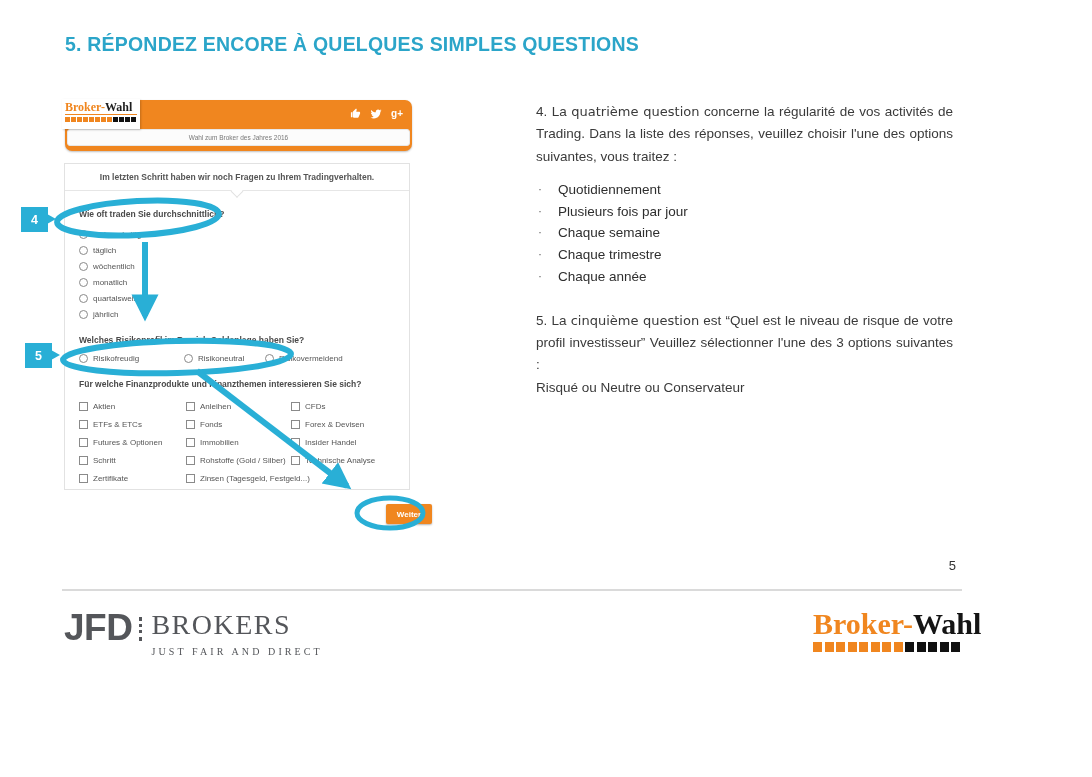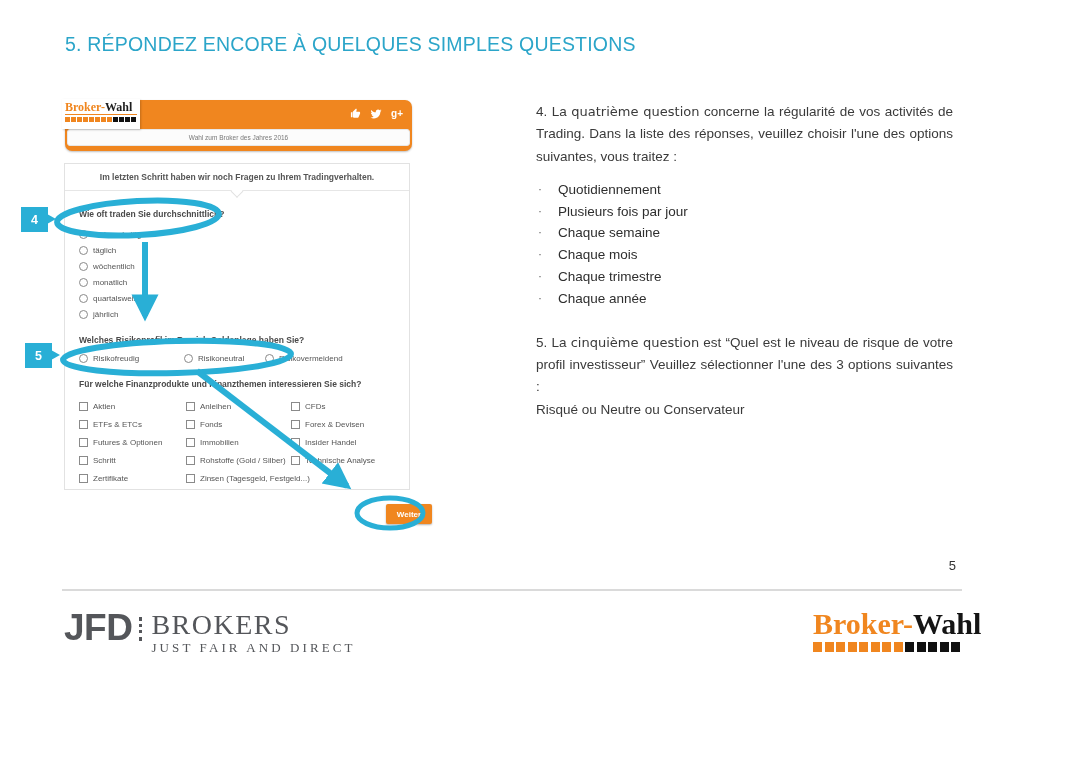--- a/index.html
+++ b/index.html
@@ -1,20 +1,20 @@
 <!DOCTYPE html>
 <html><head>
 <meta charset="utf-8">
 <style>
   html,body{margin:0;padding:0;background:#fff;}
   .canvas{position:relative;width:1092px;height:777px;background:#fff;overflow:hidden;
           font-family:"Liberation Sans",sans-serif;}
 
   
-  .page-title{position:absolute;left:65px;top:33px;margin:0;font-size:19.5px;font-weight:normal;
+  .page-title{position:absolute;left:65px;top:33px;margin:0;font-size:19.5px;font-weight:bold;
               color:#2BA5C9;letter-spacing:.2px;}
 
   
   .shot-header{position:absolute;left:65px;top:100px;width:347px;height:51px;background:#F0861F;
                border-radius:7px;box-shadow:0 1px 2px rgba(0,0,0,.25);}
   .hdr-nav{position:absolute;left:2px;right:2px;top:29px;height:15px;background:#fcfcfc;
            border-radius:3px;border:1px solid #e8e8e8;display:flex;align-items:center;
            justify-content:center;font-size:6.5px;color:#777;}
   .logo-box{position:absolute;left:-3px;top:-1px;width:72px;height:27px;background:#fff;
             padding:2px 3px 1px;z-index:3;box-shadow:1px 1px 2px rgba(0,0,0,.2);}
@@ -82,22 +82,22 @@
 
   
   .pagenum{position:absolute;left:920px;top:558px;width:36px;text-align:right;font-size:13px;color:#333;}
   .divider{position:absolute;left:62px;top:589px;width:900px;height:2px;background:#dadada;}
   .jfd{position:absolute;left:64px;top:608px;display:flex;align-items:flex-start;}
   .jfd-name{font-size:37px;font-weight:800;color:#54565A;line-height:40px;letter-spacing:-.5px;}
   .jfd-sep{width:0;height:24px;border-left:3px dotted #54565A;margin:9px 9px 0 7px;}
   .jfd-right{padding-top:4px;}
   .jfd-brokers{font-family:"Liberation Serif",serif;font-size:28px;line-height:26px;color:#54565A;
                letter-spacing:1.5px;}
-  .jfd-tagline{font-family:"Liberation Serif",serif;font-size:13px;letter-spacing:3.1px;
-               color:#54565A;margin-top:2px;text-align:center;}
+  .jfd-tagline{font-family:"Liberation Serif",serif;font-size:10px;letter-spacing:3.1px;
+               color:#54565A;margin-top:8px;text-align:center;}
   .bw-footer{position:absolute;left:813px;top:608px;width:150px;}
   .bw-text{font-family:"Liberation Serif",serif;font-size:30px;line-height:31px;font-weight:bold;
            white-space:nowrap;}
   .bw-p1{color:#F0861F;}
   .bw-p2{color:#141414;}
   .bw-squares{display:flex;gap:2.5px;margin-top:3px;}
   .bw-squares .sq{width:9px;height:10px;}
 </style>
 </head>
 <body>
@@ -269,21 +269,20 @@
   </svg>
   <div class="badge b4">4</div>
   <div class="badge b5">5</div>
 
   <div class="instructions">
     <p class="para"><span>4. La </span><span class="alt-font">quatrième question</span><span> concerne la régularité de vos activités de Trading. Dans la liste des réponses, veuillez choisir l'une des options suivantes, vous traitez :</span></p>
     <ul class="opt-list">
       <li>Quotidiennement</li>
       <li>Plusieurs fois par jour</li>
       <li>Chaque semaine</li>
-      <li>Chaque mois</li>
       <li>Chaque trimestre</li>
       <li>Chaque année</li>
     </ul>
     <p class="para step5"><span>5. La </span><span class="alt-font">cinquième question</span><span> est “Quel est le niveau de risque de votre profil investisseur” Veuillez sélectionner l'une des 3 options suivantes :</span></p>
     <p class="step5-line2">Risqué ou Neutre ou Conservateur</p>
   </div>
 
   <div class="pagenum">5</div>
   <div class="divider"></div>
 

